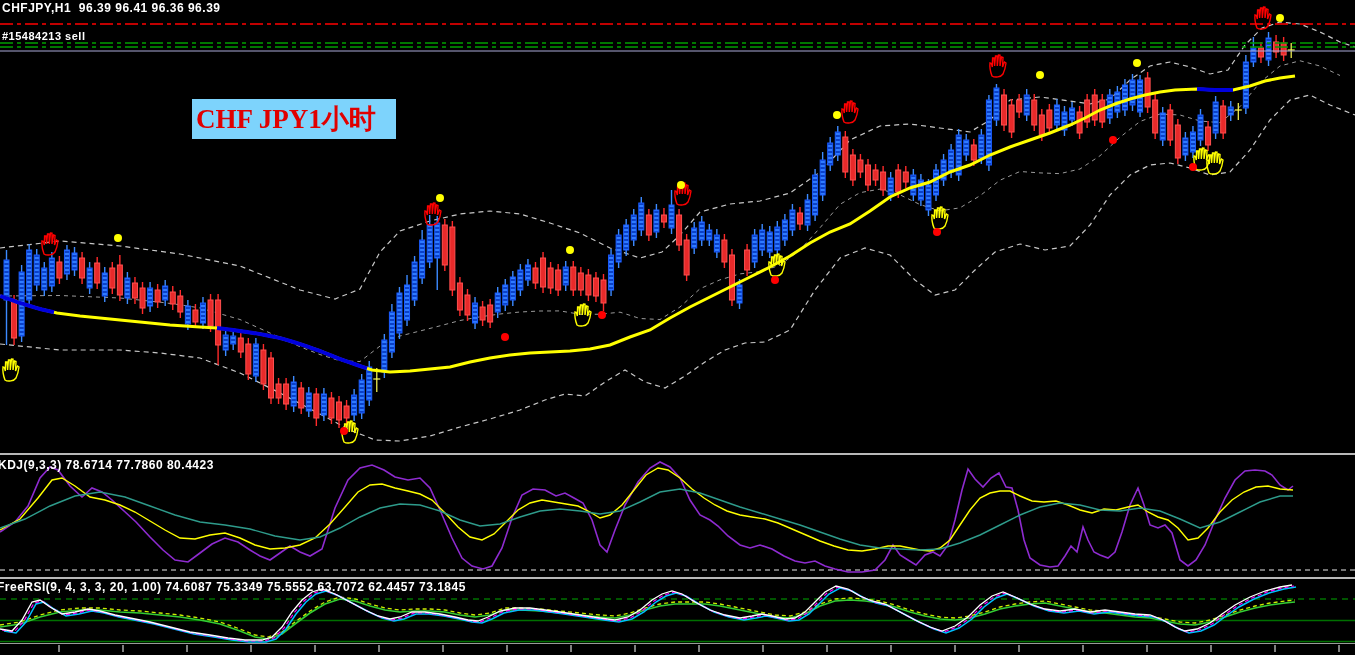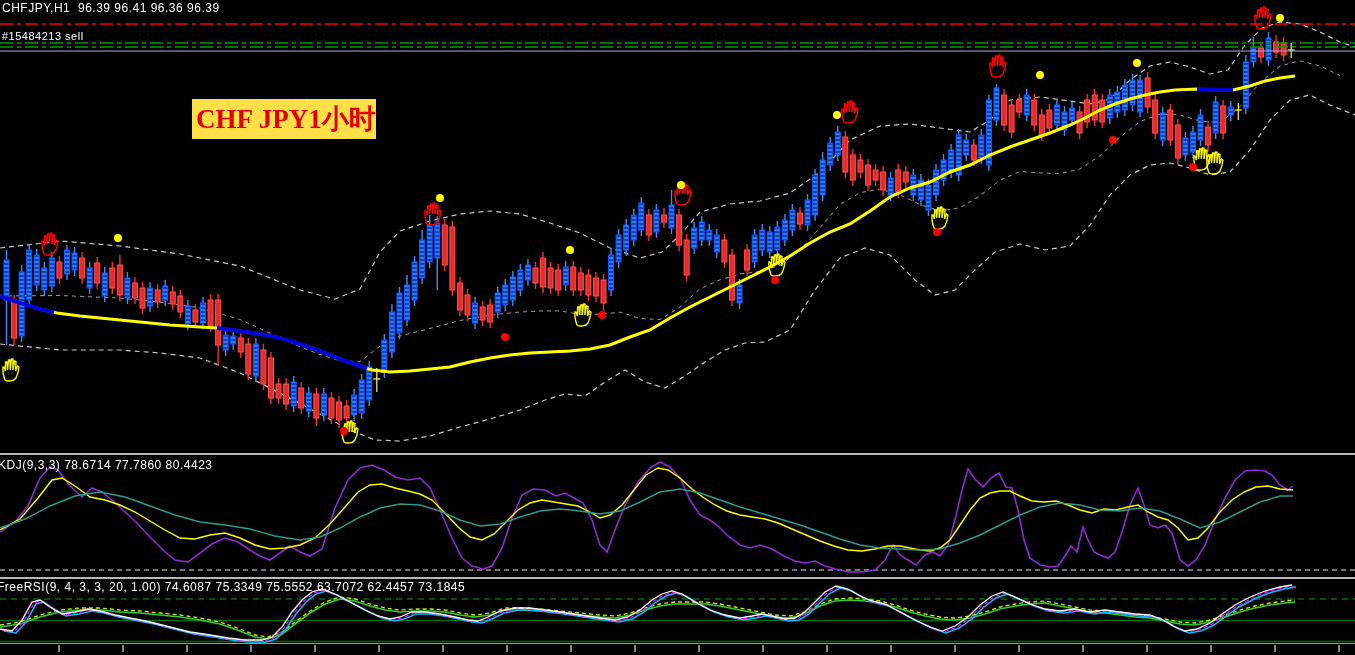--- a/index.html
+++ b/index.html
@@ -1,23 +1,23 @@
 <!DOCTYPE html>
 <html><head>
 <meta charset="utf-8">
 <style>
   html,body{margin:0;padding:0;background:#000;}
   #stage{position:relative;width:1355px;height:655px;background:#000;overflow:hidden;
          font-family:"Liberation Sans",sans-serif;}
-  .hdr{position:absolute;color:#fff;font-size:12px;white-space:pre;letter-spacing:0.5px;}
+  .hdr{position:absolute;color:#fff;font-size:12px;white-space:pre;letter-spacing:0.5px;font-weight:bold;}
   #main-hdr{left:2px;top:1px;}
   #order-lbl{left:2px;top:30px;font-size:11px;}
   #kdj-hdr{left:-2px;top:458px;}
   #rsi-hdr{left:-3px;top:580px;}
-  #cn-label{position:absolute;left:192px;top:99px;width:184px;height:40px;background:#fde047;
+  #cn-label{position:absolute;left:192px;top:99px;width:204px;height:40px;background:#7dd3fc;
             color:#e00000;font-family:"Liberation Serif",serif;font-weight:bold;font-size:27px;
             line-height:40px;padding-left:4px;box-sizing:border-box;white-space:nowrap;}
   svg{position:absolute;left:0;top:0;}
   .sep{position:absolute;left:0;width:1355px;background:#b8b8b8;height:2px;}
 </style>
 </head>
 <body>
 
 <div id="stage">
   <svg id="main-svg" width="1355" height="453" viewBox="0 0 1355 453">

